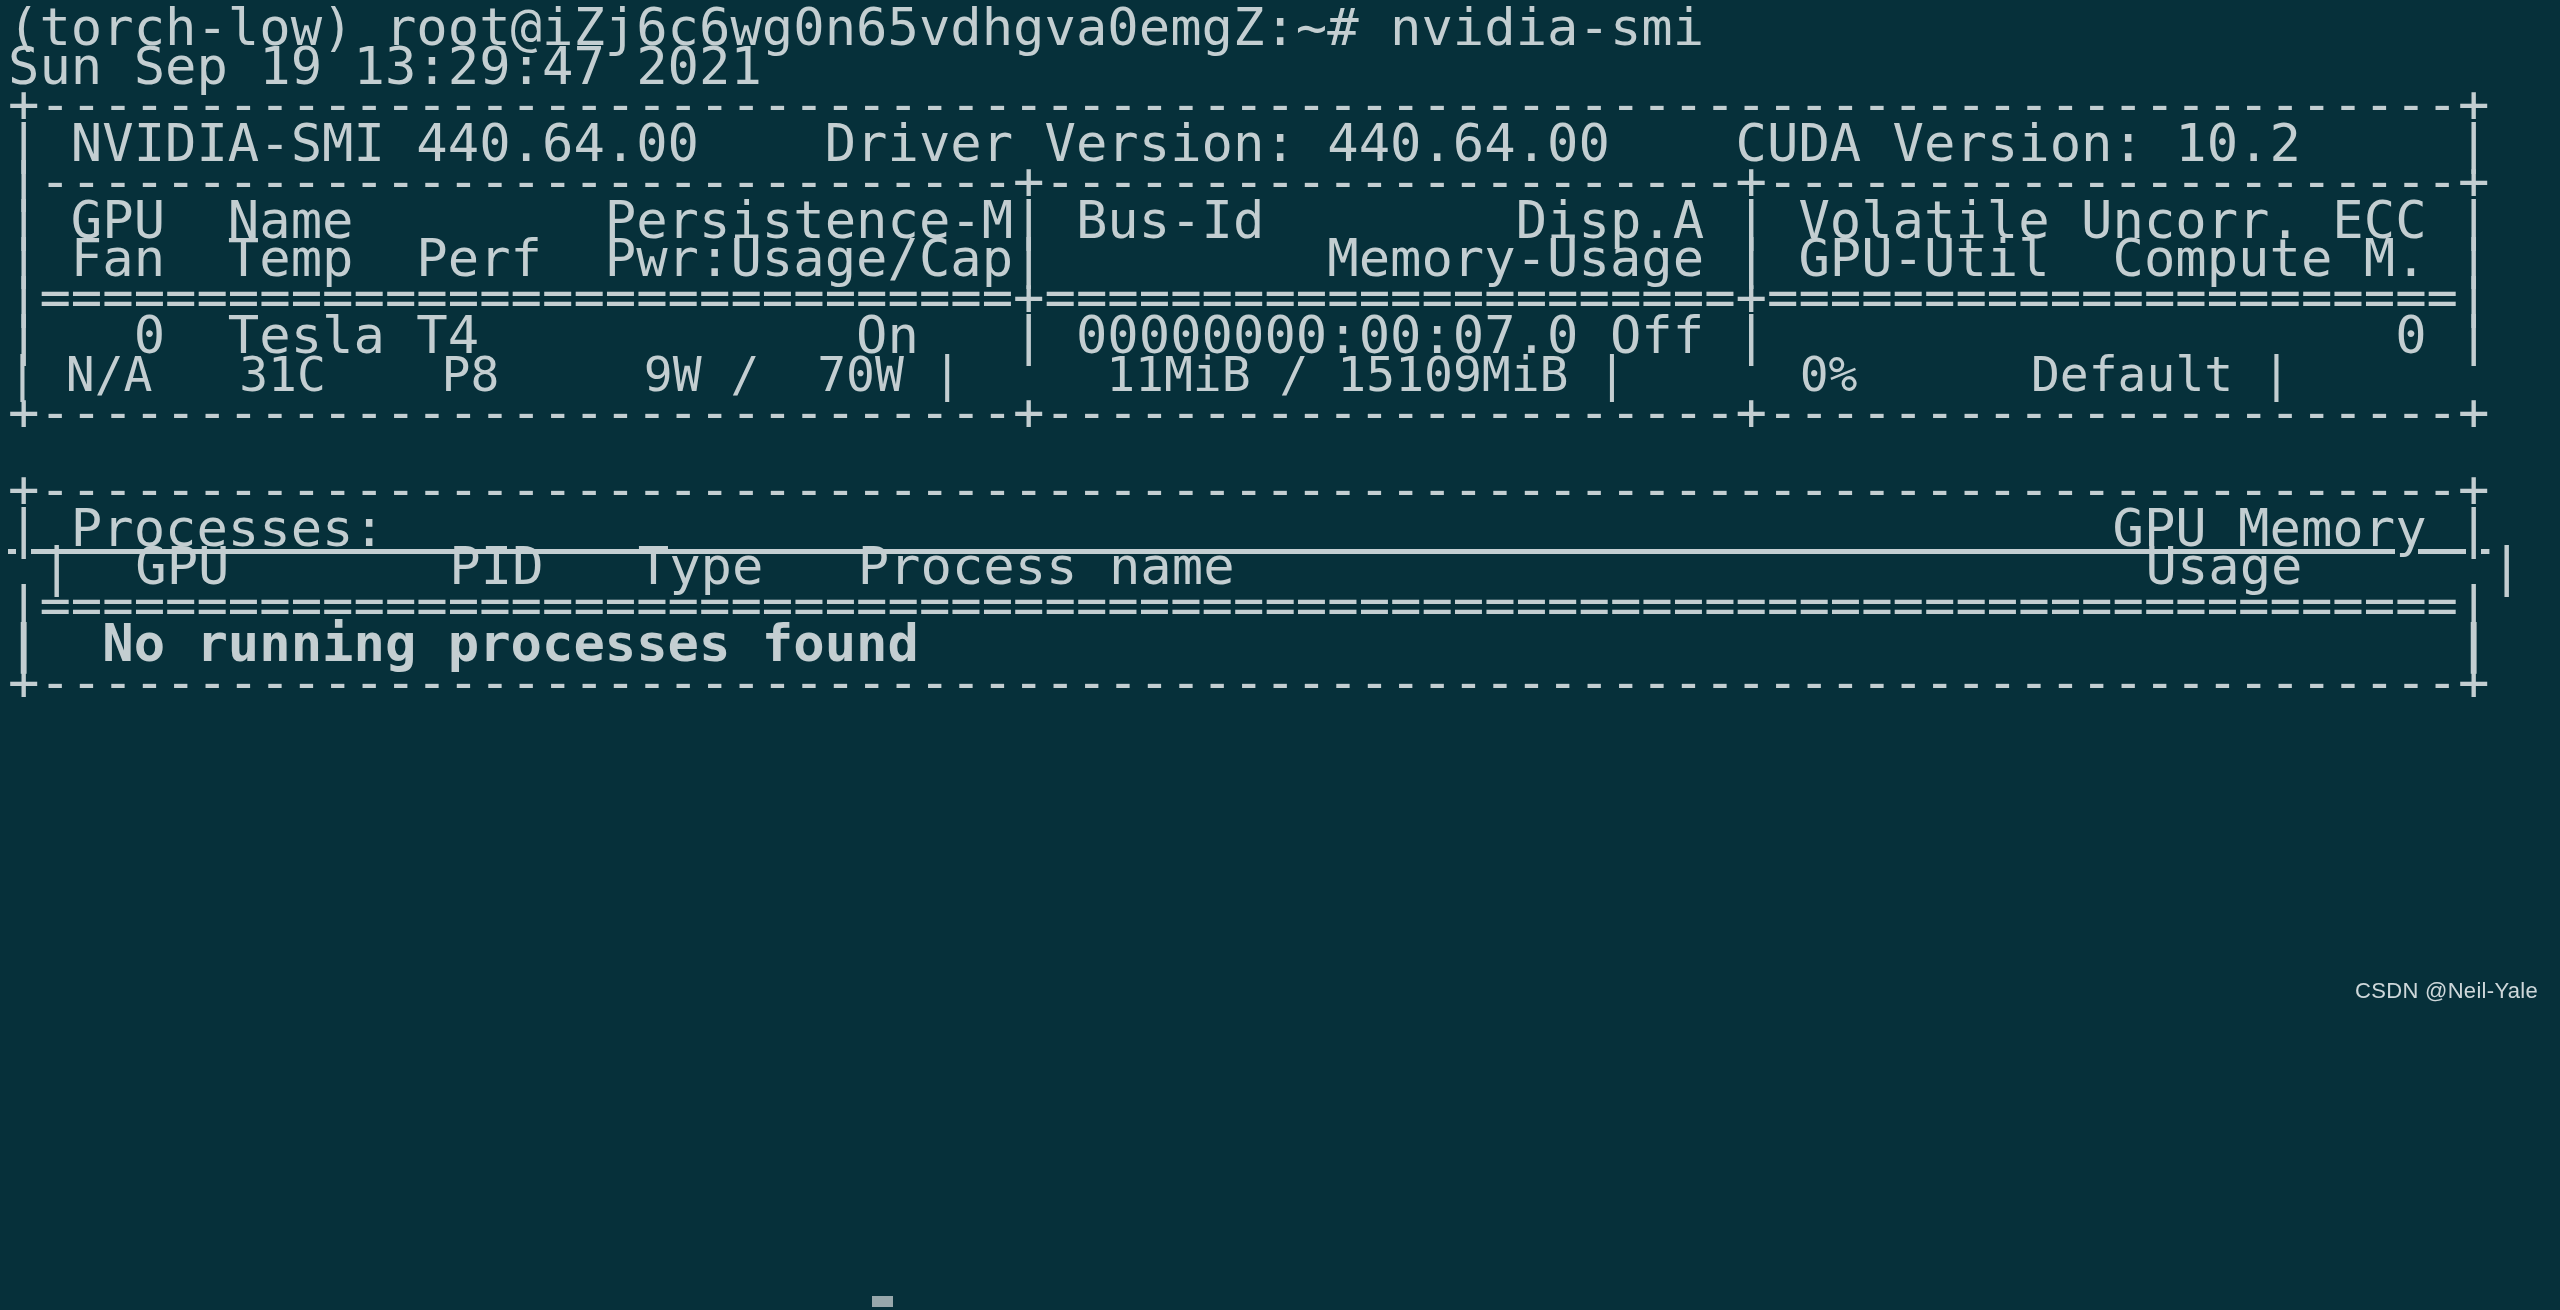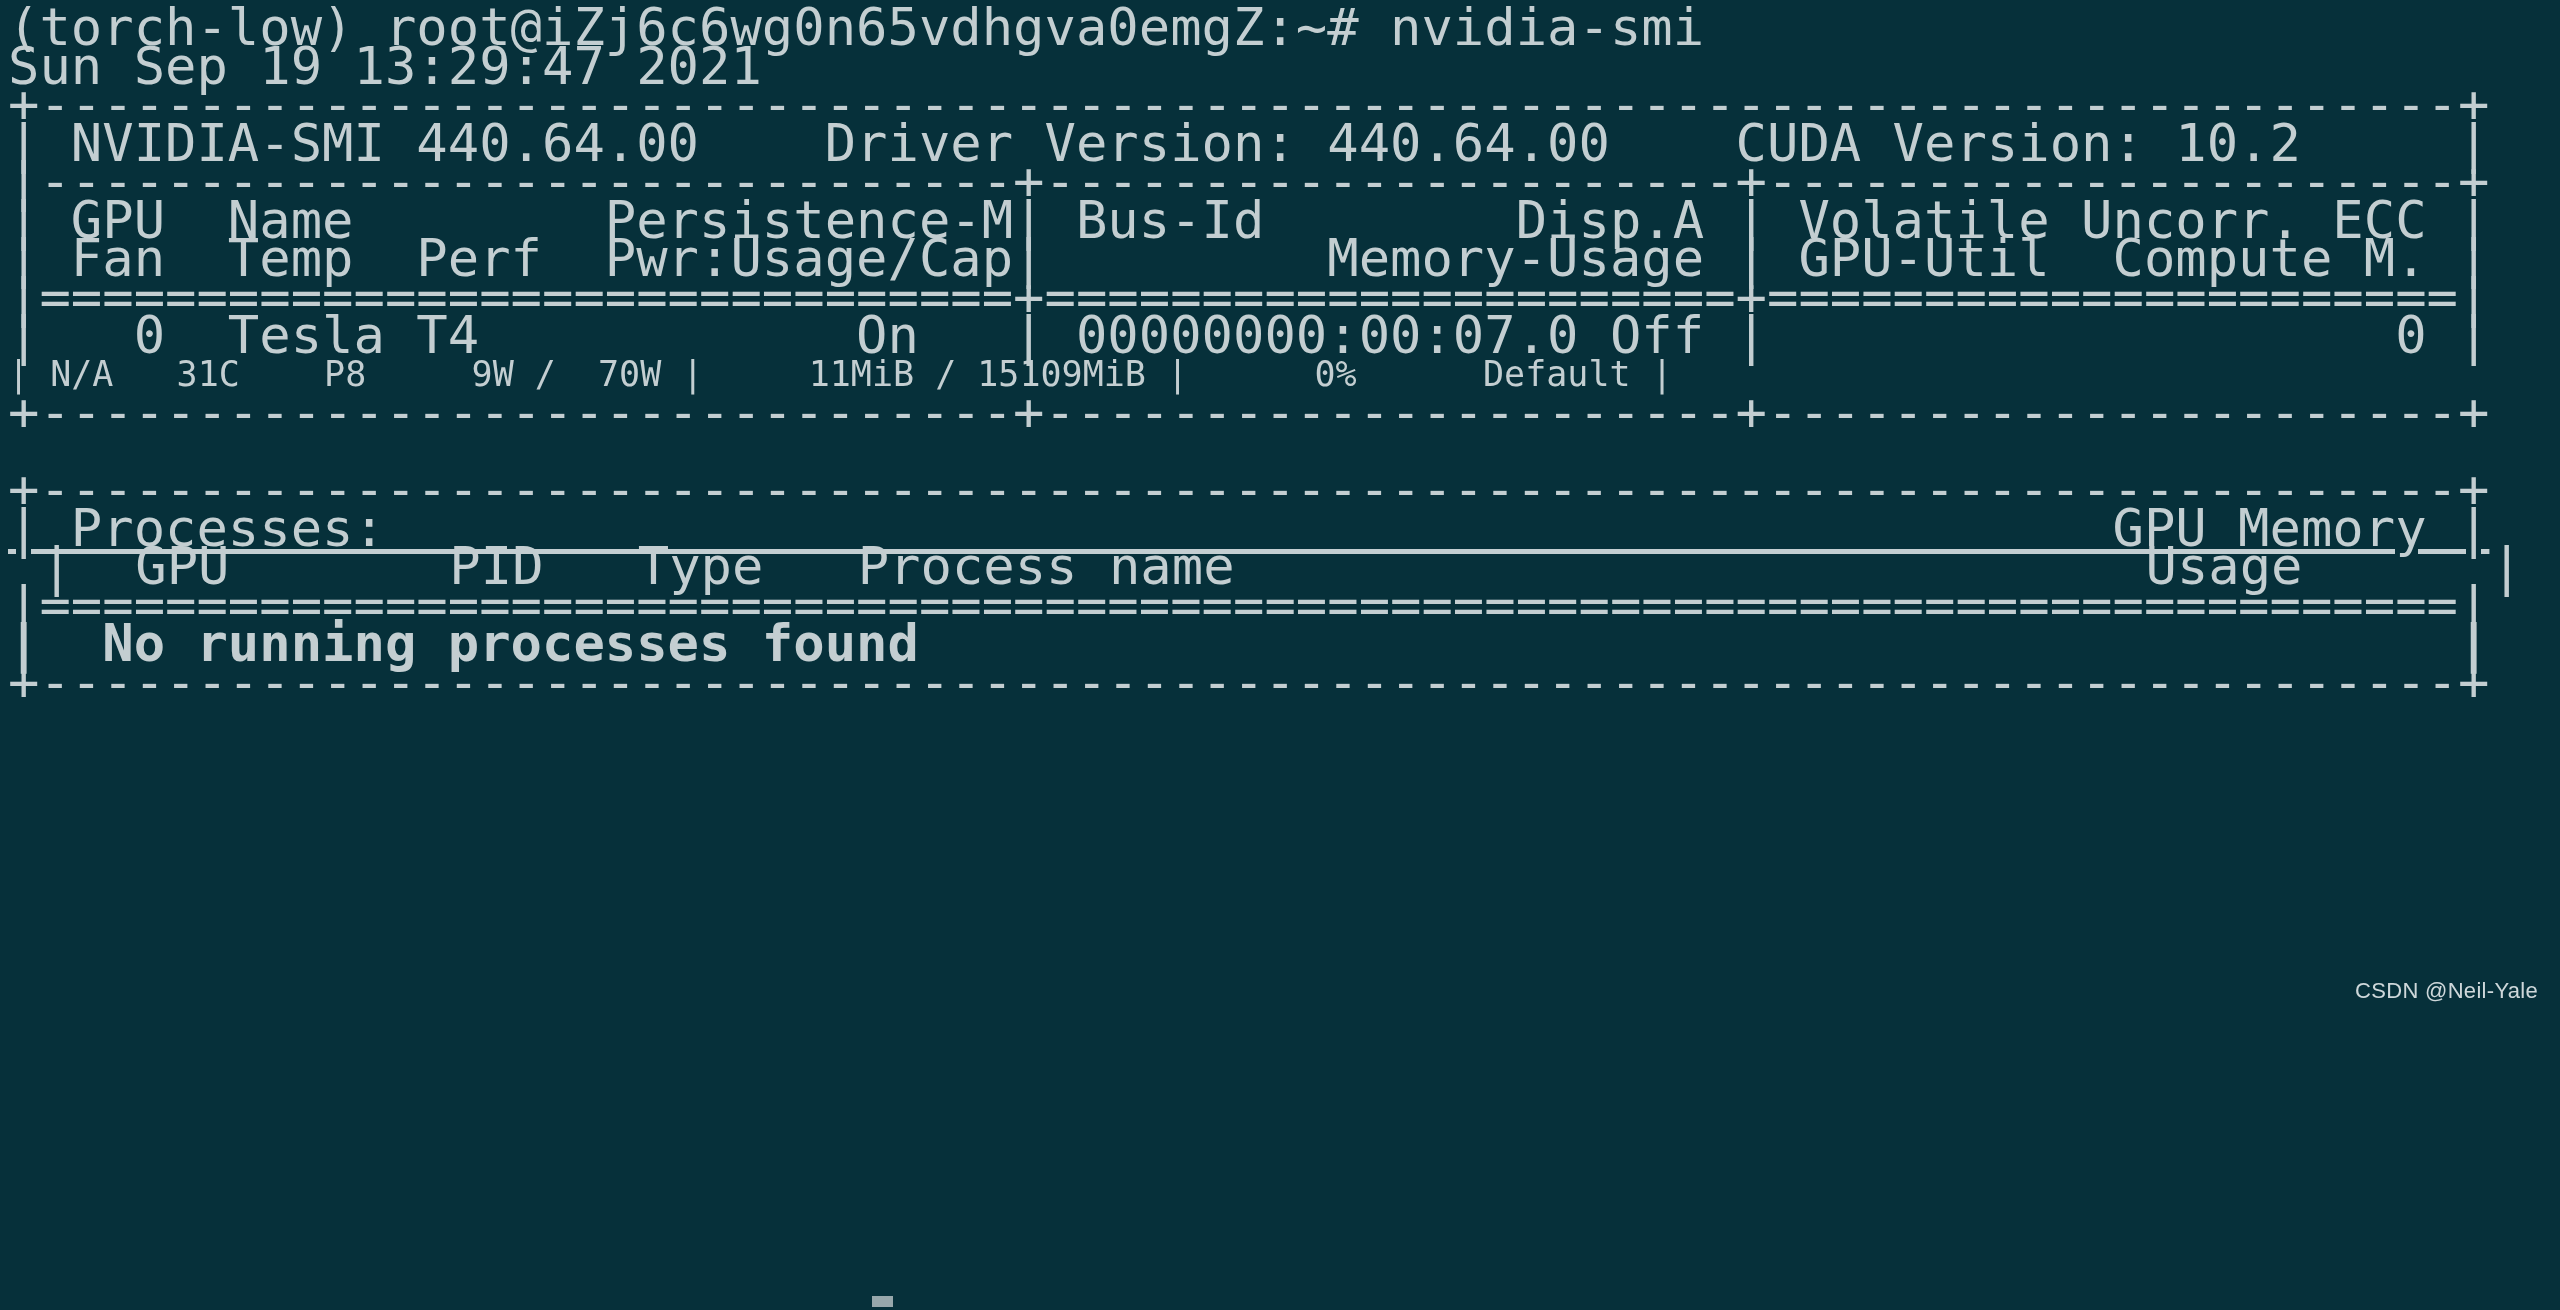--- a/index.html
+++ b/index.html
@@ -65,21 +65,21 @@
 
   <div class="line" style="font-size: 52.1875px;">(torch-low) root@iZj6c6wg0n65vdhgva0emgZ:~# nvidia-smi</div>
   <div class="line" style="font-size: 52.1875px;">Sun Sep 19 13:29:47 2021</div>
   <div class="line" style="font-size: 52.1875px;">+-----------------------------------------------------------------------------+</div>
   <div class="line" style="font-size: 52.1875px;">| NVIDIA-SMI 440.64.00    Driver Version: 440.64.00    CUDA Version: 10.2     |</div>
   <div class="line" style="font-size: 52.1875px;">|-------------------------------+----------------------+----------------------+</div>
   <div class="line" style="font-size: 52.1875px;">| GPU  Name        Persistence-M| Bus-Id        Disp.A | Volatile Uncorr. ECC |</div>
   <div class="line" style="font-size: 52.1875px;">| Fan  Temp  Perf  Pwr:Usage/Cap|         Memory-Usage | GPU-Util  Compute M. |</div>
   <div class="line" style="font-size: 52.1875px;">|===============================+======================+======================|</div>
   <div class="line" style="font-size: 52.1875px;">|   0  Tesla T4            On   | 00000000:00:07.0 Off |                    0 |</div>
-  <div class="line" style="font-size: 35px;">| N/A   31C    P8     9W /  70W |     11MiB / 15109MiB |      0%      Default |</div>
+  <div class="line" style="font-size: 48px;">| N/A   31C    P8     9W /  70W |     11MiB / 15109MiB |      0%      Default |</div>
   <div class="line" style="font-size: 52.1875px;">+-------------------------------+----------------------+----------------------+</div>
   <div class="line blank" style="font-size: 52.1875px;"></div>
   <div class="line" style="font-size: 52.1875px;">+-----------------------------------------------------------------------------+</div>
   <div class="line" style="font-size: 52.1875px; text-decoration: underline;">| Processes:                                                       GPU Memory |</div>
   <div class="line" style="font-size: 52.1875px; margin-left: 33px;">|  GPU       PID   Type   Process name                             Usage      |</div>
   <div class="line" style="font-size: 52.1875px;">|=============================================================================|</div>
   <div class="line" style="font-size: 52.1875px; font-weight: bold;">|  No running processes found                                                 |</div>
   <div class="line" style="font-size: 52.1875px;">+-----------------------------------------------------------------------------+</div>
 
   <div class="cursor"></div>

